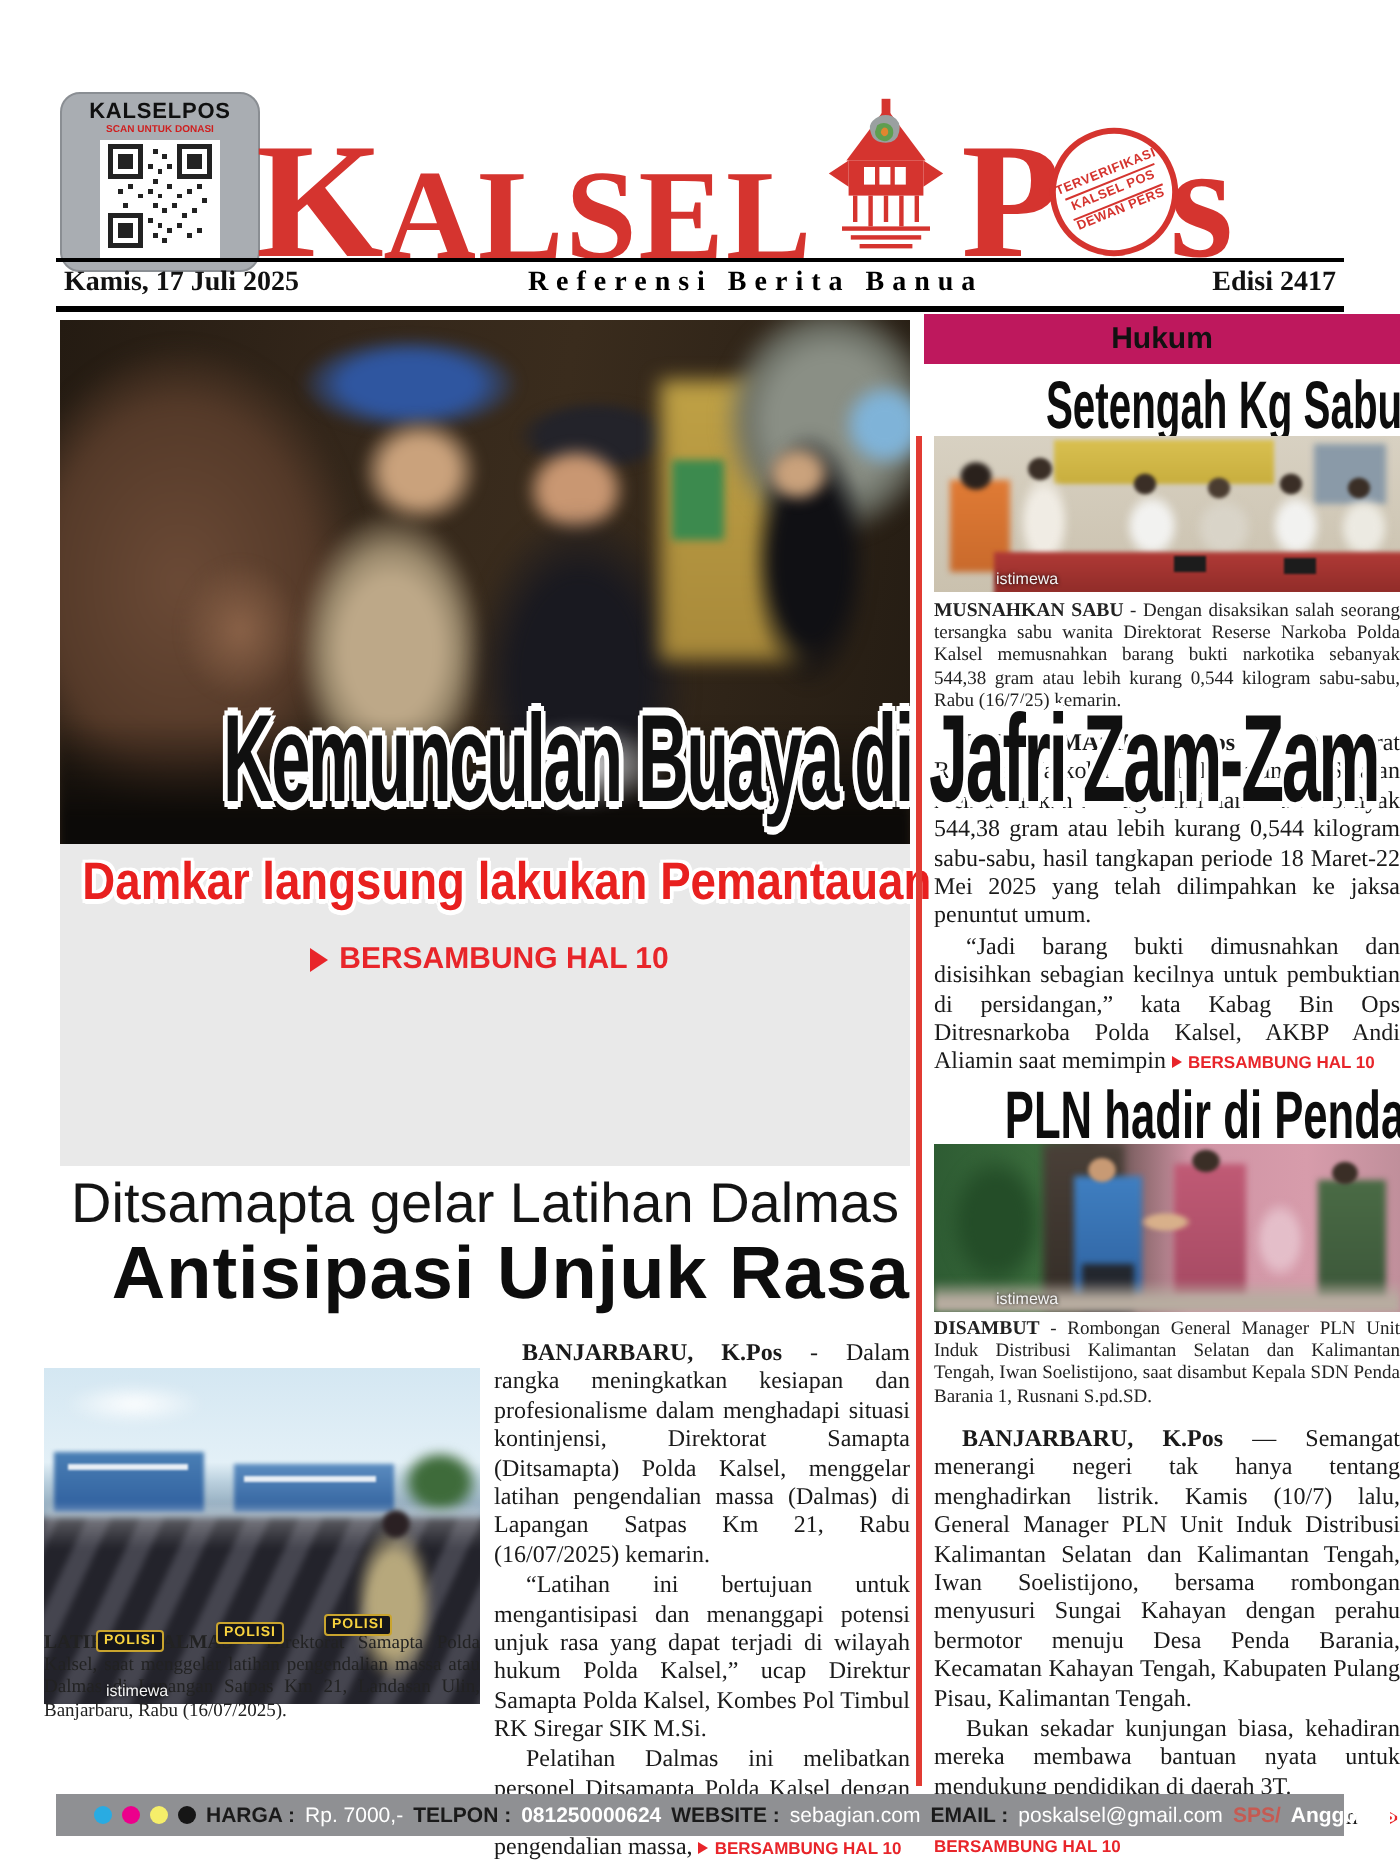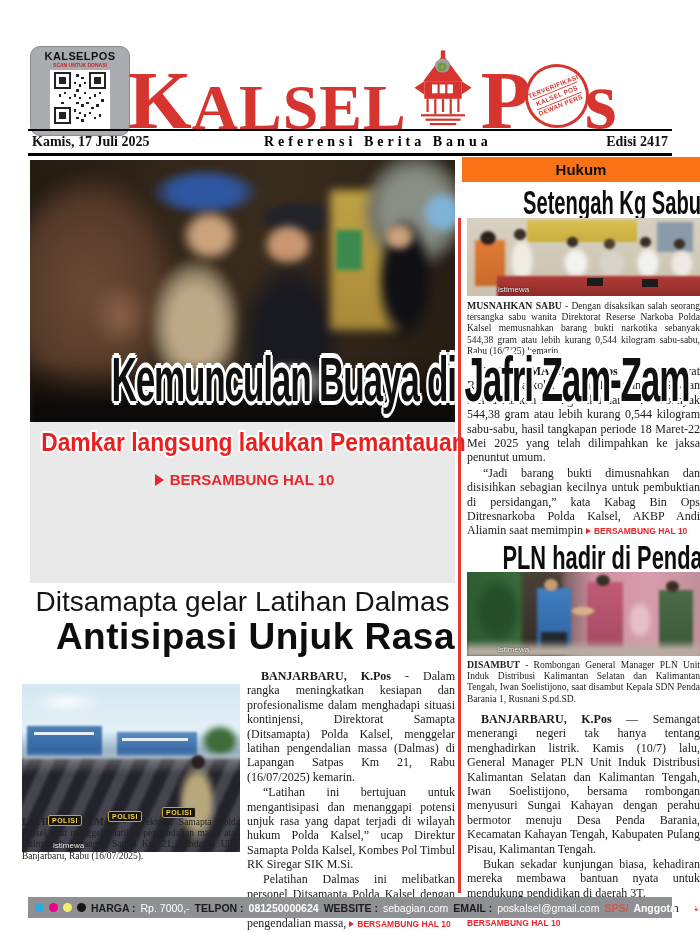--- a/index.html
+++ b/index.html
@@ -71,39 +71,39 @@
   .bodytxt{font-family:"Liberation Serif",serif;font-size:12px;line-height:1.2;color:#1a1a1a;text-align:justify;margin-top:11px;}
   .bodytxt p{margin:0 0 1px 0;text-indent:16px;}
   .bodytxt p:first-child{text-indent:14px;}
   .jump-inline{color:#e8252a;font-family:"Liberation Sans",sans-serif;font-weight:bold;font-size:8.5px;white-space:nowrap;}
   .dalmas-body{left:247px;top:658px;width:208px;}
   .shield-label{position:absolute;background:#15151a;color:#f7d23e;font-weight:bold;font-size:7px;
     padding:1px 3px;border:1px solid #c9a42e;border-radius:2px;letter-spacing:.5px;z-index:4;}
 
   
   .red-divider{left:458px;top:218px;width:3px;height:675px;background:#e23b33;}
-  .banner-hukum{left:462px;top:157px;width:238px;height:25px;background:#f97316;text-align:center;
+  .banner-hukum{left:462px;top:157px;width:238px;height:25px;background:#be185d;text-align:center;
                 font-weight:bold;font-size:15px;line-height:25px;color:#111;}
   .cond-head{text-align:center;}
   .cond-head span{display:inline-block;white-space:nowrap;font-weight:bold;color:#0d0d0d;transform-origin:center top;}
   .headline-hukum{left:462px;top:184px;width:238px;}
   .headline-hukum span{font-size:28px;transform:scale(.72,1.2);}
   .caption-sabu{left:467px;top:300px;width:233px;}
   .body-sabu{left:467px;top:353px;width:233px;}
   .banner-pln{left:462px;top:512px;width:238px;height:25px;background:#2b50a1;text-align:center;
               font-weight:bold;font-size:14.5px;line-height:25px;color:#fff;}
   .headline-pln{left:462px;top:539px;width:238px;}
   .headline-pln span{font-size:28px;transform:scale(.78,1.2);}
   .caption-pln{left:467px;top:659px;width:233px;}
   .body-pln{left:467px;top:701px;width:233px;}
   .spaced{letter-spacing:3px;}
 
   
   .footer-bar{left:28px;top:897px;width:644px;height:21px;background:#8f9093;display:flex;align-items:center;
-              padding:0 7px;box-sizing:border-box;gap:5px;font-size:10.5px;font-weight:bold;white-space:nowrap;}
+              padding:0 19px;box-sizing:border-box;gap:5px;font-size:10.5px;font-weight:bold;white-space:nowrap;}
   .dot{width:9px;height:9px;border-radius:50%;display:inline-block;flex:none;}
   .f-label{color:#1a1a1a;}
   .f-val{color:#fff;font-weight:normal;}
   .f-val.b{font-weight:bold;}
   .f-sps{color:#c65a52;}
   .f-angg{color:#fff;}
 </style>
 </head>
 <body>
 

